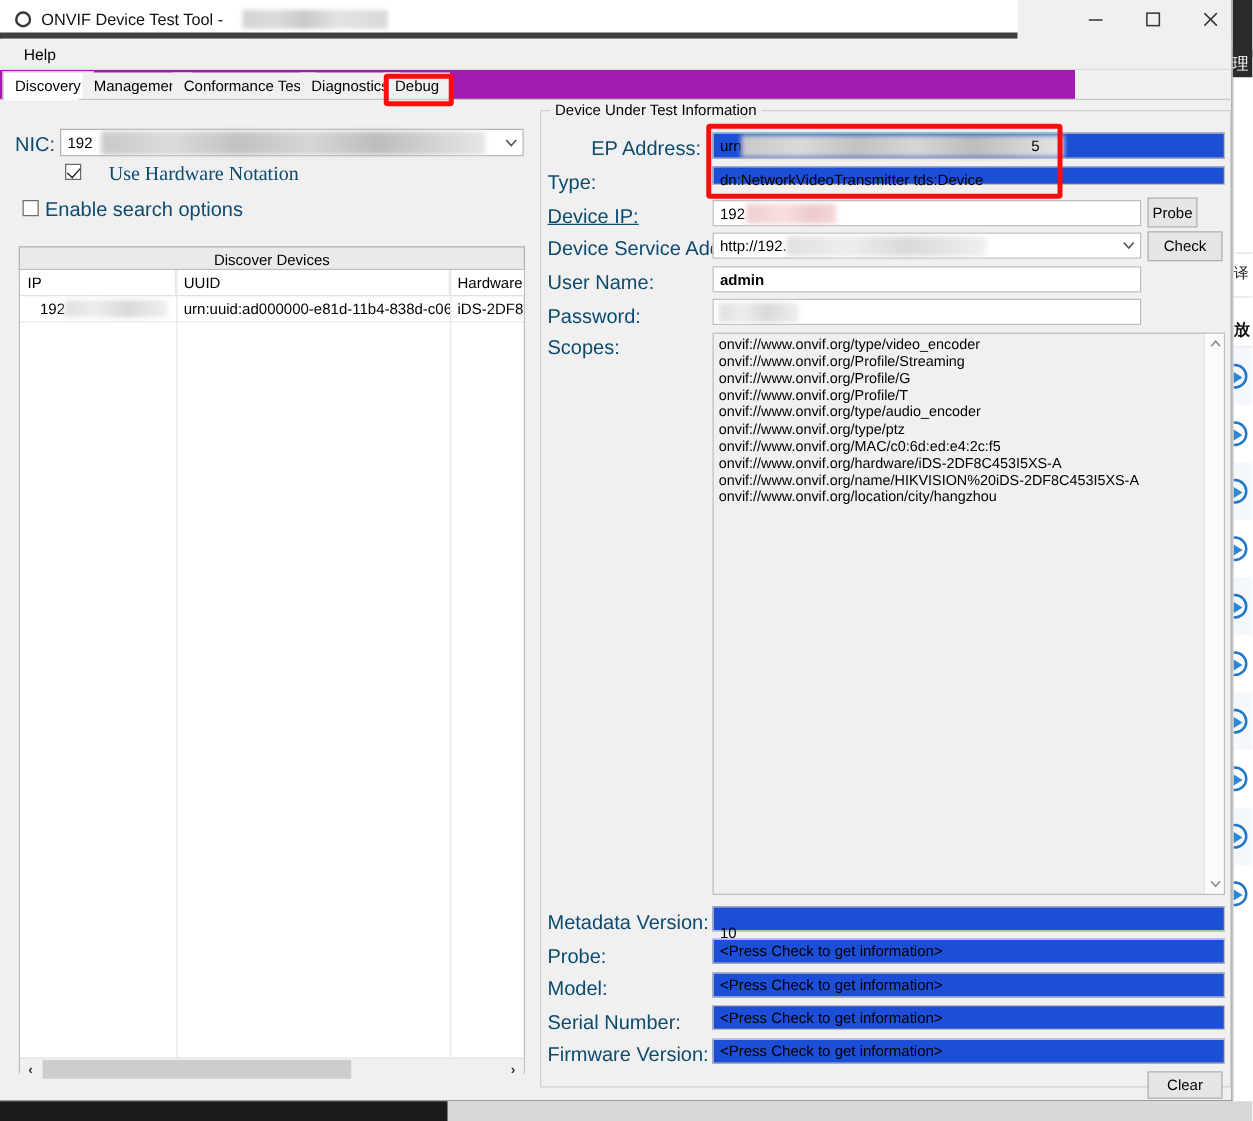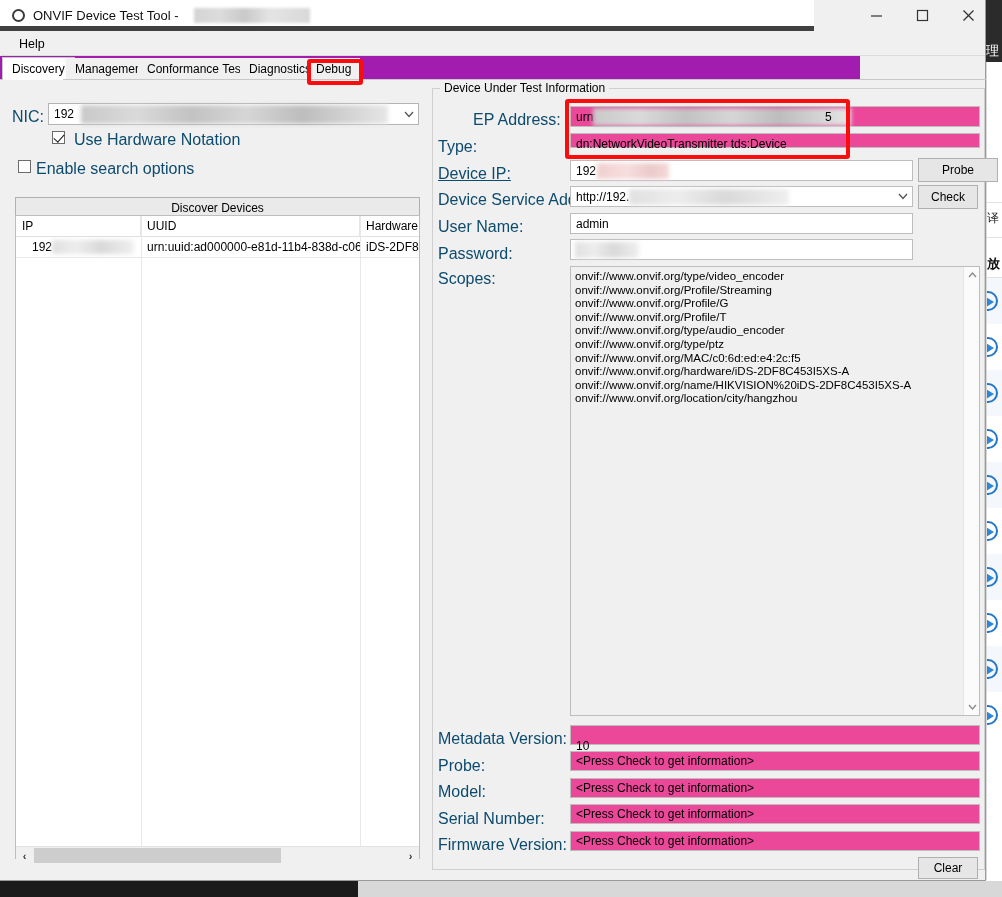--- a/index.html
+++ b/index.html
@@ -207,21 +207,21 @@
     border:1px solid #cfcfcf;
   }
   .groupbox-title {
     position:absolute; left:440px; top:81px; background:#f0f0f0;
     padding:0 4px; font-size:12px; color:#000; white-space:nowrap;
   }
   .fld {
     position:absolute; background:#ffffff; border:1px solid #bdbdbd;
     font-size:12px; color:#000;
   }
-  .fld.ro { background:#ec4899; }
+  .fld.ro { background:#1d4ed8; }
   .fld .txt { position:absolute; left:5px; top:3px; white-space:nowrap; }
   .fld.combo-f .arrow {
     position:absolute; right:1px; top:0; width:17px; height:100%;
     display:flex; align-items:center; justify-content:center; color:#555; font-size:9px;
   }
 
   .scopes {
     position:absolute; left:570px; top:266px; width:410px; height:450px;
     background:#f0f0f0; border:1px solid #bdbdbd; overflow:hidden;
   }
@@ -339,21 +339,21 @@
       <span class="val">192</span>
       <span class="blur-fill" style="left:32px; top:1px; width:307px; height:19px;"></span>
       <span class="arrow">
         <svg width="10" height="7" viewBox="0 0 10 7">
             <polyline points="1,1 5,5.5 9,1" fill="none" stroke="#555" stroke-width="1.3"></polyline>
           </svg>
       </span>
     </div>
 
     <span class="chk on" style="left:52px; top:131px;"></span>
-    <div class="lbl" style="left:74px; top:131px;">Use Hardware Notation</div>
+    <div class="lbl" style="left:87px; top:131px;font-family:Liberation Serif, serif;">Use Hardware Notation</div>
 
     <span class="chk" style="left:18px; top:160px;"></span>
     <div class="lbl" style="left:36px; top:160px;">Enable search options</div>
 
     <div class="btn wide" style="left:15px; top:185px; width:405px; height:22px;">Discover Devices</div>
 
     <div class="listview">
       <div class="lv-header">
         <div class="lv-th" style="left:0;   width:125px;">IP</div>
         <div class="lv-th" style="left:125px; width:219px;">UUID</div>
@@ -389,36 +389,36 @@
     <div class="lbl" style="left:438px; top:138px;">Type:</div>
     <div class="fld ro" style="left:570px; top:133px; width:410px; height:15px;">
       <span class="txt">dn:NetworkVideoTransmitter tds:Device</span>
     </div>
 
     <div class="lbl" style="left:438px; top:165px;text-decoration:underline;">Device IP:</div>
     <div class="fld" style="left:570px; top:160px; width:343px; height:21px;">
       <span class="txt">192</span>
       <span class="blur-fill pink" style="left:26px; top:2px; width:72px; height:16px;"></span>
     </div>
-    <div class="btn" style="left:918px; top:158px; width:80px; height:24px;">Probe</div>
+    <div class="btn" style="left:918px; top:158px; width:40px; height:24px;">Probe</div>
 
     <div class="lbl" style="left:438px; top:191px;">Device Service Address:</div>
     <div class="fld combo-f" style="left:570px; top:186px; width:343px; height:21px;">
       <span class="txt">http://192.</span>
       <span class="blur-fill light" style="left:58px; top:2px; width:160px; height:16px;"></span>
       <span class="arrow">
         <svg width="10" height="7" viewBox="0 0 10 7">
             <polyline points="1,1 5,5.5 9,1" fill="none" stroke="#555" stroke-width="1.3"></polyline>
           </svg>
       </span>
     </div>
     <div class="btn" style="left:918px; top:185px; width:60px; height:24px;">Check</div>
 
     <div class="lbl" style="left:438px; top:218px;">User Name:</div>
-    <div class="fld" style="left:570px; top:213px; width:343px; height:21px;">
+    <div class="fld" style="left:570px; top:213px; width:343px; height:21px;font-weight:bold;">
       <span class="txt">admin</span>
     </div>
 
     <div class="lbl" style="left:438px; top:245px;">Password:</div>
     <div class="fld" style="left:570px; top:239px; width:343px; height:21px;">
       <span class="blur-fill light" style="left:4px; top:2px; width:64px; height:16px;"></span>
     </div>
 
     <div class="lbl" style="left:438px; top:270px;text-align:center;">Scopes:</div>
     <div class="scopes">

